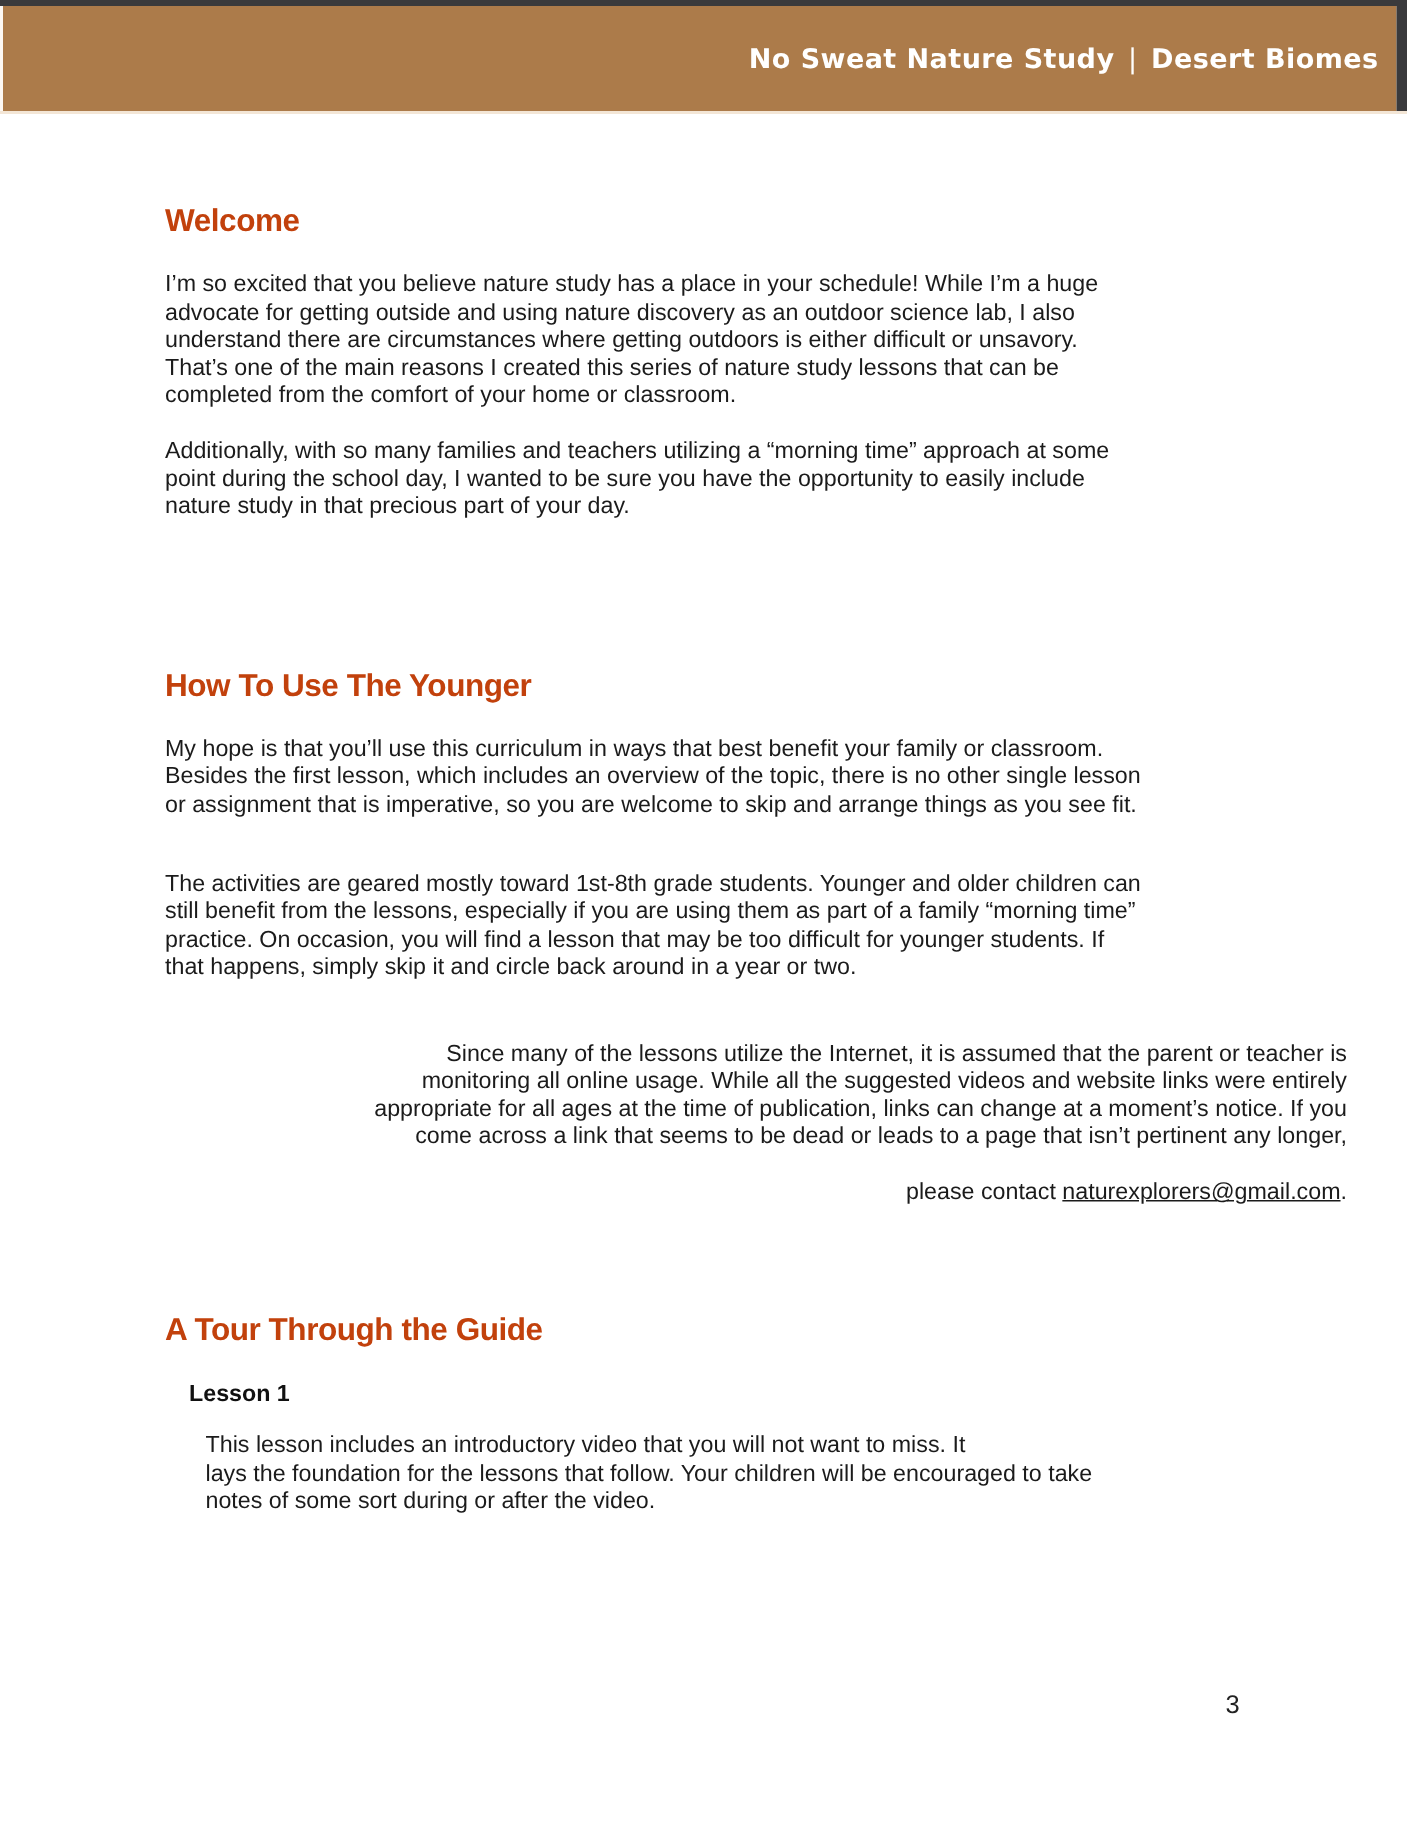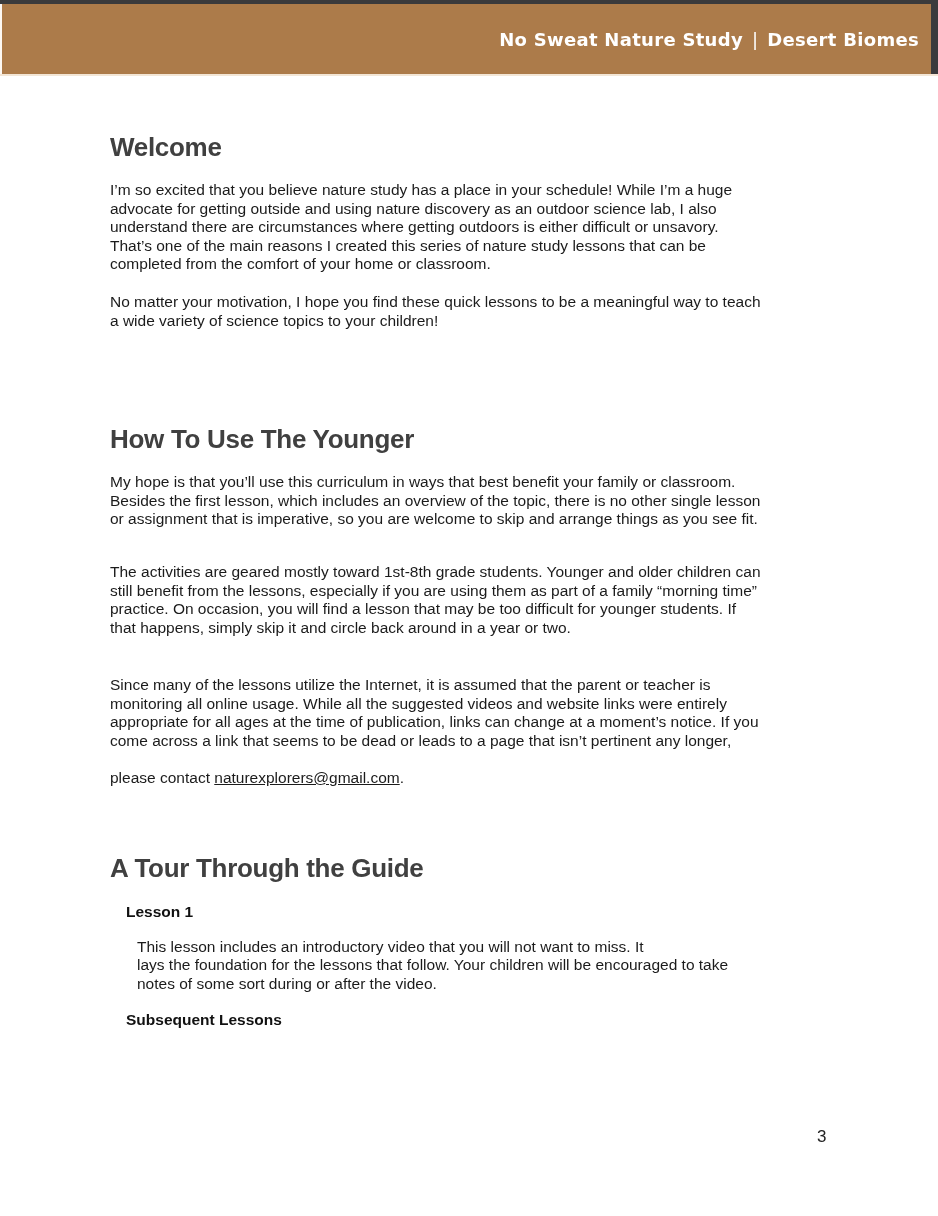--- a/index.html
+++ b/index.html
@@ -46,42 +46,42 @@
     font-weight: 700;
     font-size: 18px;
     letter-spacing: 0.3px;
     white-space: nowrap;
   }
   .header-title .sep { margin: 0 9px; font-weight: 400; }
   .page-body {
     padding: 0 40px 0 110px;
   }
   .h1 {
-    font-size: 26px;
+    font-size: 21px;
     line-height: 29px;
     font-weight: 700;
     letter-spacing: -0.3px;
-    color: #404040;
+    color: #c2410c;
     margin: 0;
   }
   .para {
     font-size: 15.5px;
     line-height: 18.6px;
     margin: 0;
     white-space: pre-line;
   }
   .sub-label {
     font-size: 15.5px;
     line-height: 18.6px;
     font-weight: 700;
     color: #111111;
     margin: 16px;
   }
   .indent { margin-left: 27px; }
-  .block { display: block; }
+  .block { display: block; text-align: right; }
   .email-link {
     color: inherit;
     text-decoration: underline;
     cursor: pointer;
   }
   .page-number {
     position: absolute;
     left: 817px;
     top: 1127px;
     font-size: 17px;
@@ -119,22 +119,23 @@
   </div>
 
   <div class="page-body">
 
     <h1 class="h1 mt-h1-welcome">Welcome</h1>
     <p class="para mt-w-p1">I’m so excited that you believe nature study has a place in your schedule! While I’m a huge
 advocate for getting outside and using nature discovery as an outdoor science lab, I also
 understand there are circumstances where getting outdoors is either difficult or unsavory.
 That’s one of the main reasons I created this series of nature study lessons that can be
 completed from the comfort of your home or classroom.</p>
-    <p class="para mt-w-p3">No matter your motivation, I hope you find these quick lessons to be a meaningful way to teach
-a wide variety of science topics to your children!</p>
+    <p class="para mt-w-p2">Additionally, with so many families and teachers utilizing a “morning time” approach at some
+point during the school day, I wanted to be sure you have the opportunity to easily include
+nature study in that precious part of your day.</p>
 
     <h1 class="h1 mt-h1-howto">How To Use The Younger</h1>
     <p class="para mt-h-p1">My hope is that you’ll use this curriculum in ways that best benefit your family or classroom.
 Besides the first lesson, which includes an overview of the topic, there is no other single lesson
 or assignment that is imperative, so you are welcome to skip and arrange things as you see fit.</p>
     <p class="para mt-h-p2">The activities are geared mostly toward 1st-8th grade students. Younger and older children can
 still benefit from the lessons, especially if you are using them as part of a family “morning time”
 practice. On occasion, you will find a lesson that may be too difficult for younger students. If
 that happens, simply skip it and circle back around in a year or two.</p>
     <p class="para mt-h-p3">
@@ -145,19 +146,18 @@
       <span class="block"><span>please contact </span><a class="email-link">naturexplorers@gmail.com</a><span>.</span></span>
     </p>
 
     <h1 class="h1 mt-h1-tour">A Tour Through the Guide</h1>
 
     <p class="sub-label mt-lesson1">Lesson 1</p>
     <p class="para indent mt-lines">This lesson includes an introductory video that you will not want to miss. It
 lays the foundation for the lessons that follow. Your children will be encouraged to take
 notes of some sort during or after the video.</p>
 
-    <p class="sub-label mt-subseq">Subsequent Lessons</p>
 
   </div>
 
   <div class="page-number">3</div>
 
 </div>
 
 </body></html>

